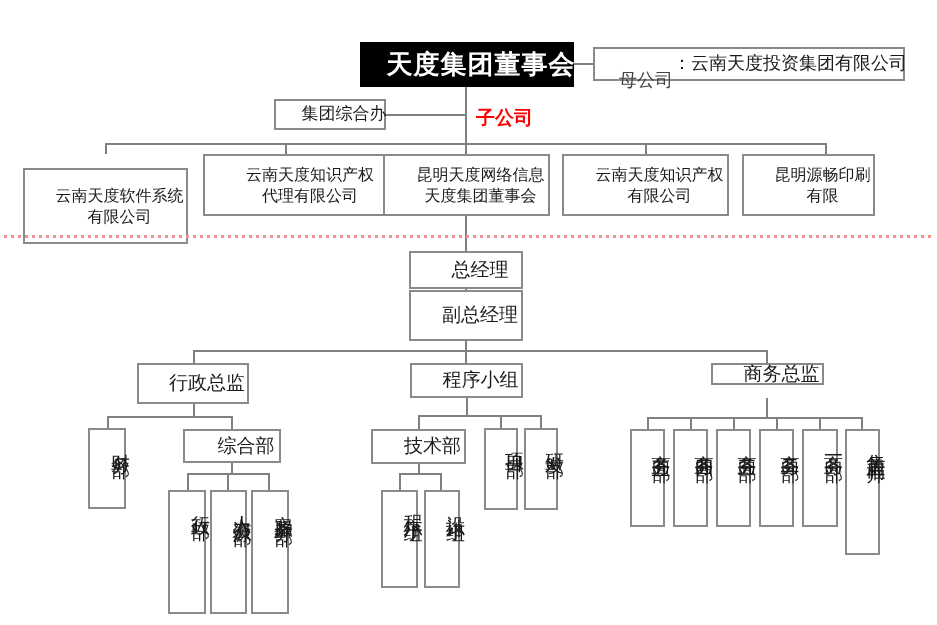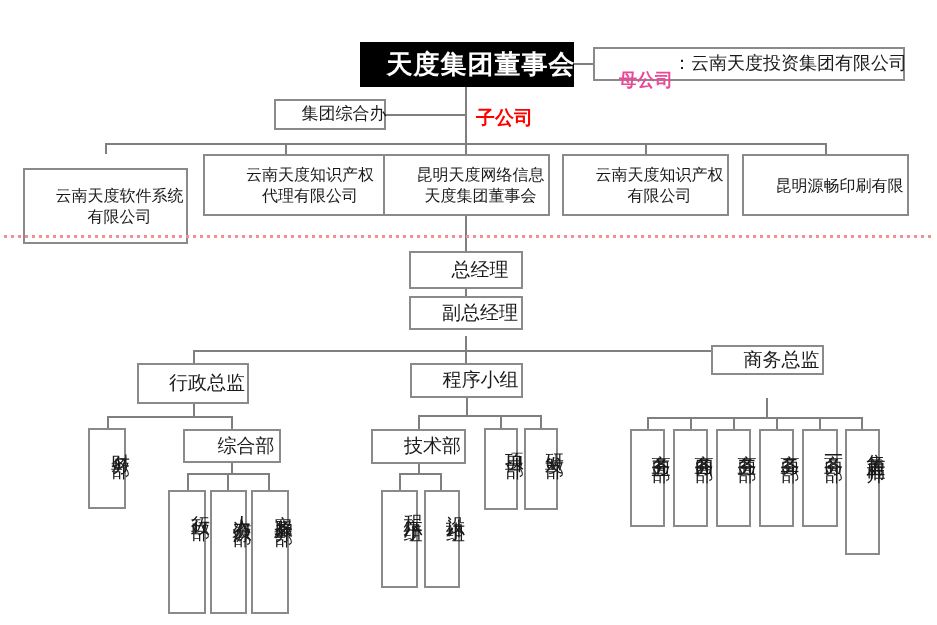--- a/index.html
+++ b/index.html
@@ -23,21 +23,21 @@
     padding-top:8px;letter-spacing:3px;line-height:1;font-size:19px;
   }
   .hline{position:absolute;height:2px;background:#7f7f7f;}
   .vline{position:absolute;width:2px;background:#7f7f7f;}
   .divider{
     position:absolute;left:4px;width:929px;top:235px;height:3px;
     background:repeating-linear-gradient(to right,#f19090 0 3px,transparent 3px 7px);
   }
   .red-label{position:absolute;color:#ff0000;font-weight:bold;font-size:19px;}
   .parent-box{font-size:18px;white-space:nowrap;}
-  .parent-box .lbl{color:#ec4899;font-weight:bold;margin-top:34px;}
+  .parent-box .lbl{color:#404040;font-weight:normal;margin-top:34px;}
 </style>
 </head>
 <body>
 
 <div id="canvas">
 
   <div class="hline" style="left:574px;top:63px;width:19px"></div>
   <div class="vline" style="left:465px;top:87px;height:67px"></div>
   <div class="hline" style="left:386px;top:114px;width:80px"></div>
   <div class="hline" style="left:105px;top:143px;width:722px"></div>
@@ -110,34 +110,34 @@
         <span class="l">昆明天度网络信息</span>
         <span class="l">天度集团董事会</span>
       </span>
   </div>
   <div class="box sub" style="left:562px;top:154px;width:167px;height:62px">
     <span>
         <span class="l">云南天度知识产权</span>
         <span class="l">有限公司</span>
       </span>
   </div>
-  <div class="box sub" style="left:742px;top:154px;width:167px;height:62px">
+  <div class="box sub" style="left:742px;top:154px;width:133px;height:62px">
     <span>
         <span class="l">昆明源畅印刷有限</span>
       </span>
   </div>
 
   <div class="divider"></div>
 
   <div class="box" style="left:409px;top:251px;width:114px;height:38px">总经理</div>
-  <div class="box" style="left:409px;top:296px;width:114px;height:34px">副总经理</div>
+  <div class="box" style="left:409px;top:290px;width:114px;height:51px">副总经理</div>
 
   <div class="box" style="left:137px;top:363px;width:112px;height:41px">行政总监</div>
   <div class="box" style="left:410px;top:363px;width:113px;height:35px">程序小组</div>
-  <div class="box" style="left:711px;top:345px;width:113px;height:30px">商务总监</div>
+  <div class="box" style="left:711px;top:363px;width:113px;height:22px">商务总监</div>
 
   <div class="box vbox" style="left:88px;top:428px;width:38px;height:81px">财务部</div>
   <div class="box" style="left:183px;top:429px;width:98px;height:34px">综合部</div>
   <div class="box vbox" style="left:168px;top:490px;width:38px;height:124px">行政部</div>
   <div class="box vbox" style="left:210px;top:490px;width:37px;height:124px">人力资源部</div>
   <div class="box vbox" style="left:251px;top:490px;width:38px;height:124px">客户服务部</div>
 
   <div class="box" style="left:371px;top:429px;width:95px;height:35px">技术部</div>
   <div class="box vbox" style="left:484px;top:428px;width:34px;height:82px">项目部</div>
   <div class="box vbox" style="left:524px;top:428px;width:34px;height:82px">研发部</div>

